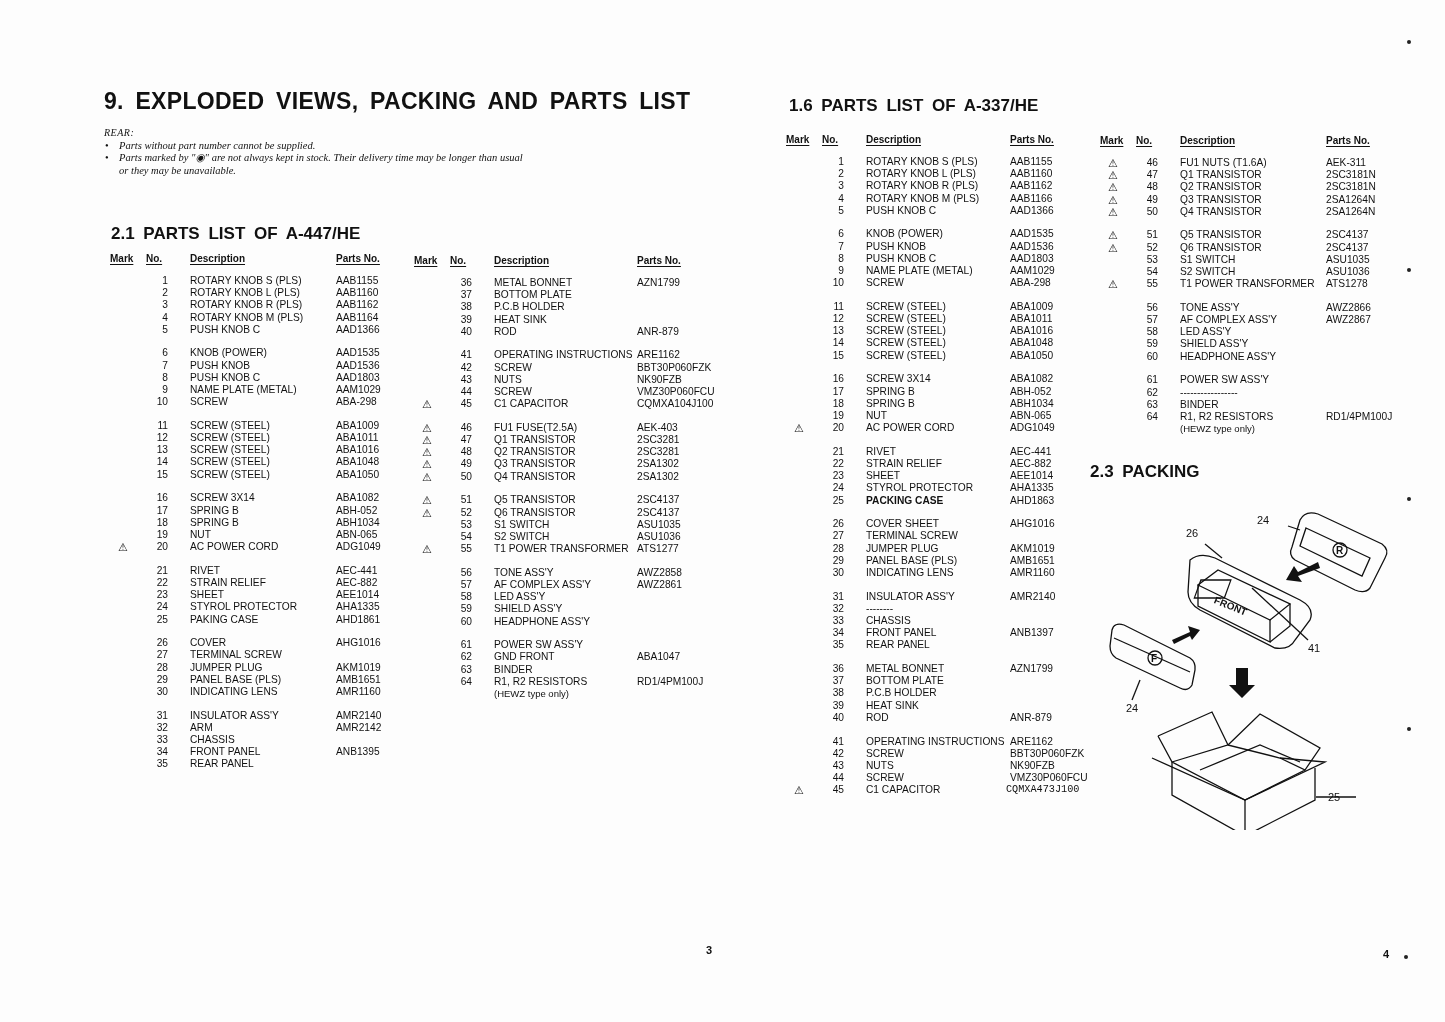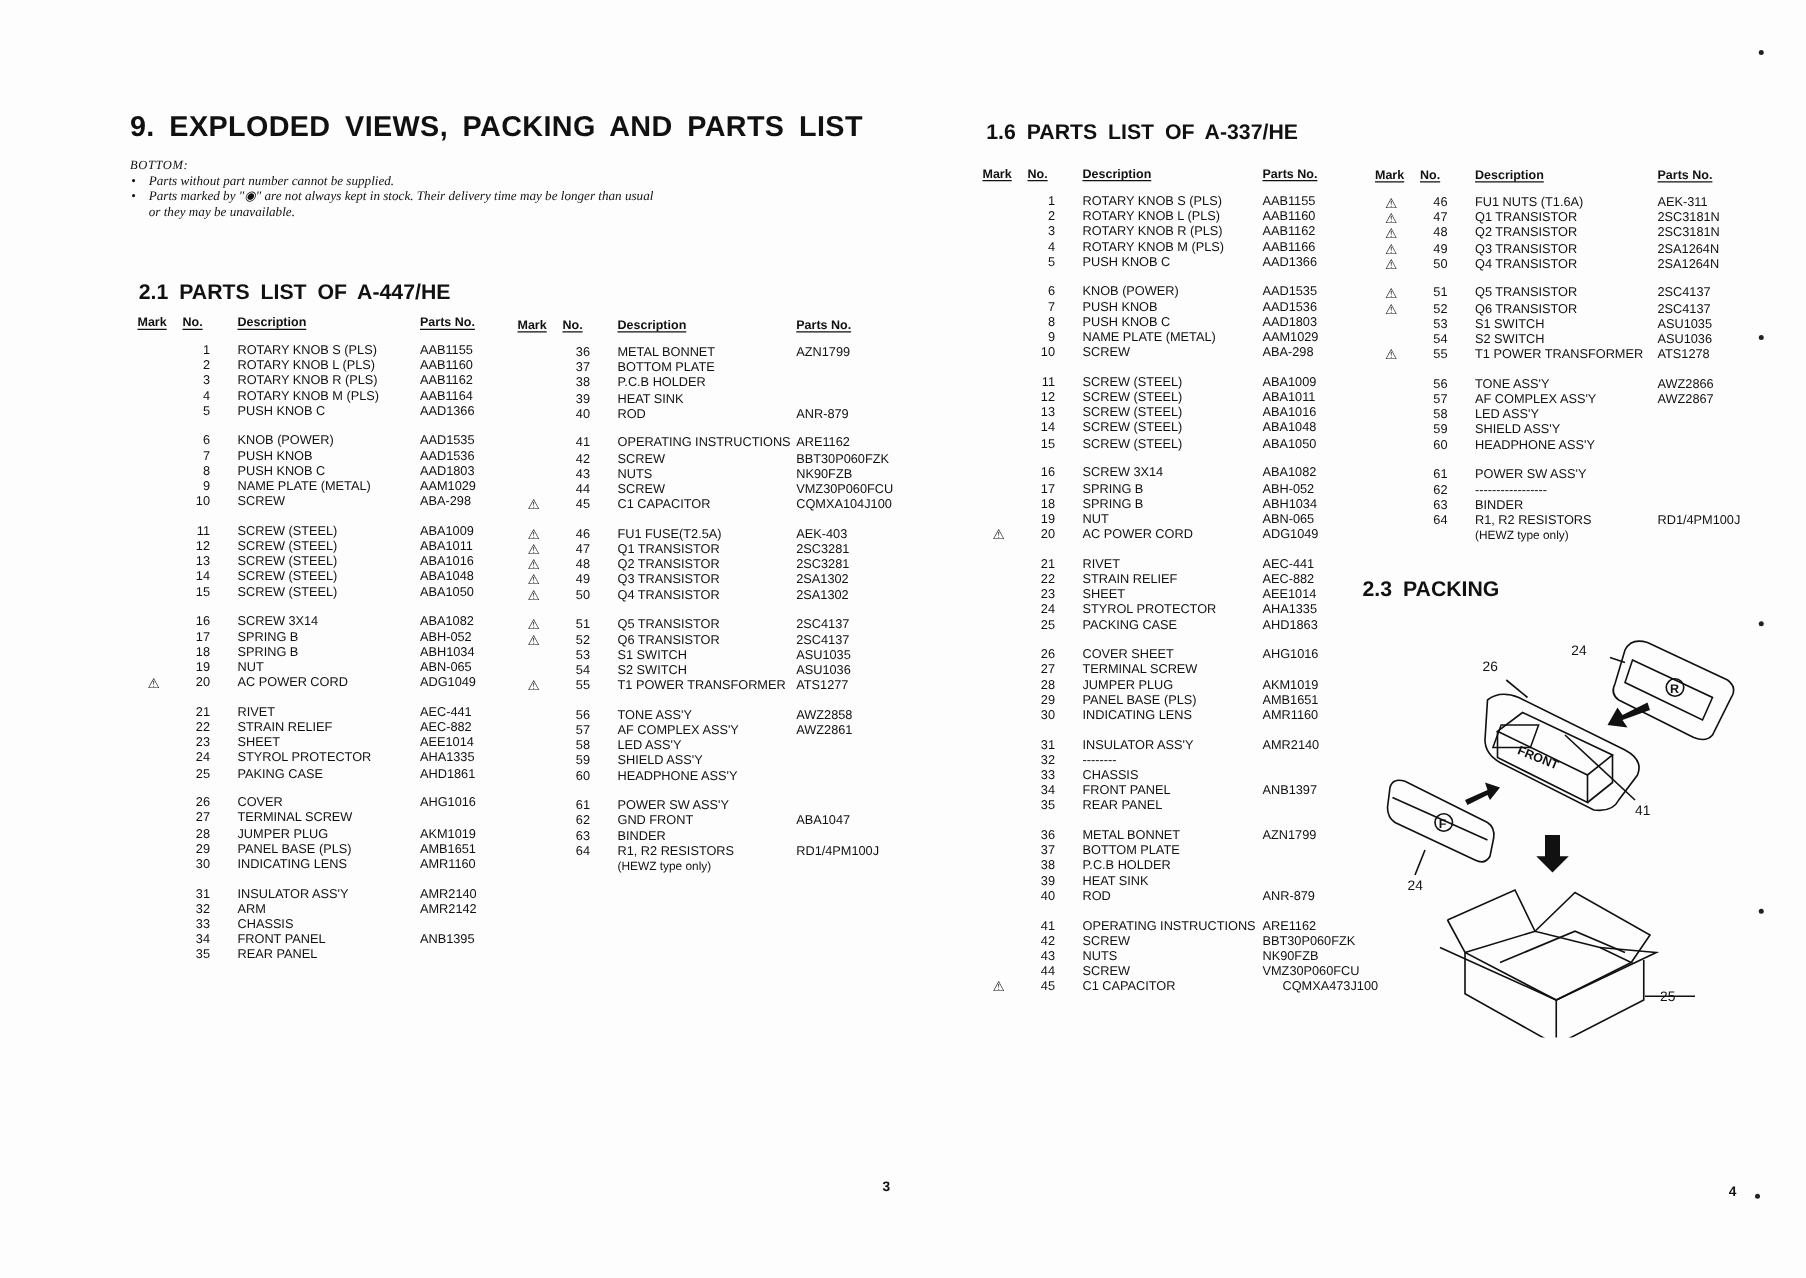--- a/index.html
+++ b/index.html
@@ -32,21 +32,21 @@
 
   .pagenum { font-size: 11px; font-weight: bold; }
   .dot { width: 4px; height: 4px; border-radius: 50%; background: #222; }
 </style>
 </head>
 <body>
 
 <div class="abs main-title">9. EXPLODED VIEWS, PACKING AND PARTS LIST</div>
 
 <div class="abs notes">
-  <div class="hdr">BOTTOM:</div>
+  <div class="hdr">REAR:</div>
   <ul>
     <li>Parts without part number cannot be supplied.</li>
     <li>Parts marked by "◉" are not always kept in stock. Their delivery time may be longer than usual or they may be unavailable.</li>
   </ul>
 </div>
 
 <div class="abs sec-title sec21">2.1 PARTS LIST OF A-447/HE</div>
 <div class="abs sec-title sec22">1.6 PARTS LIST OF A-337/HE</div>
 <div class="abs sec-title sec23">2.3 PACKING</div>
 
@@ -603,21 +603,21 @@
     </div>
     <div class="row">
       <span class="c-mark" style="left: 4px;"></span>
       <span class="c-no" style="left: 34px;">24</span>
       <span class="c-desc" style="left: 80px;">STYROL PROTECTOR</span>
       <span class="c-part" style="left: 224px;">AHA1335</span>
     </div>
     <div class="row">
       <span class="c-mark" style="left: 4px;"></span>
       <span class="c-no" style="left: 34px;">25</span>
-      <span class="c-desc" style="left: 80px;">PACKING CASE</span>
+      <span class="c-desc" style="left: 80px; font-weight: bold;">PACKING CASE</span>
       <span class="c-part" style="left: 224px;">AHD1863</span>
     </div>
     <div class="row gap">
       <span class="c-mark" style="left: 4px;"></span>
       <span class="c-no" style="left: 34px;">26</span>
       <span class="c-desc" style="left: 80px;">COVER SHEET</span>
       <span class="c-part" style="left: 224px;">AHG1016</span>
     </div>
     <div class="row">
       <span class="c-mark" style="left: 4px;"></span>
@@ -724,21 +724,21 @@
     <div class="row">
       <span class="c-mark" style="left: 4px;"></span>
       <span class="c-no" style="left: 34px;">44</span>
       <span class="c-desc" style="left: 80px;">SCREW</span>
       <span class="c-part" style="left: 224px;">VMZ30P060FCU</span>
     </div>
     <div class="row">
       <span class="c-mark" style="left: 4px;">⚠</span>
       <span class="c-no" style="left: 34px;">45</span>
       <span class="c-desc" style="left: 80px;">C1 CAPACITOR</span>
-      <span class="c-part" style="left: 240px;">CQMXA473J100</span>
+      <span class="c-part" style="left: 220px; font-family: Liberation Mono, monospace;">CQMXA473J100</span>
     </div>
   </div>
 <div class="plist" id="t337b" style="left:1100px; top:135px; width:300px;">
     <div class="head">
       <span style="left: 0px;">Mark</span>
       <span style="left: 36px;">No.</span>
       <span style="left: 80px;">Description</span>
       <span style="left: 226px;">Parts No.</span>
     </div>
     <div style="height: 8px;"></div>

